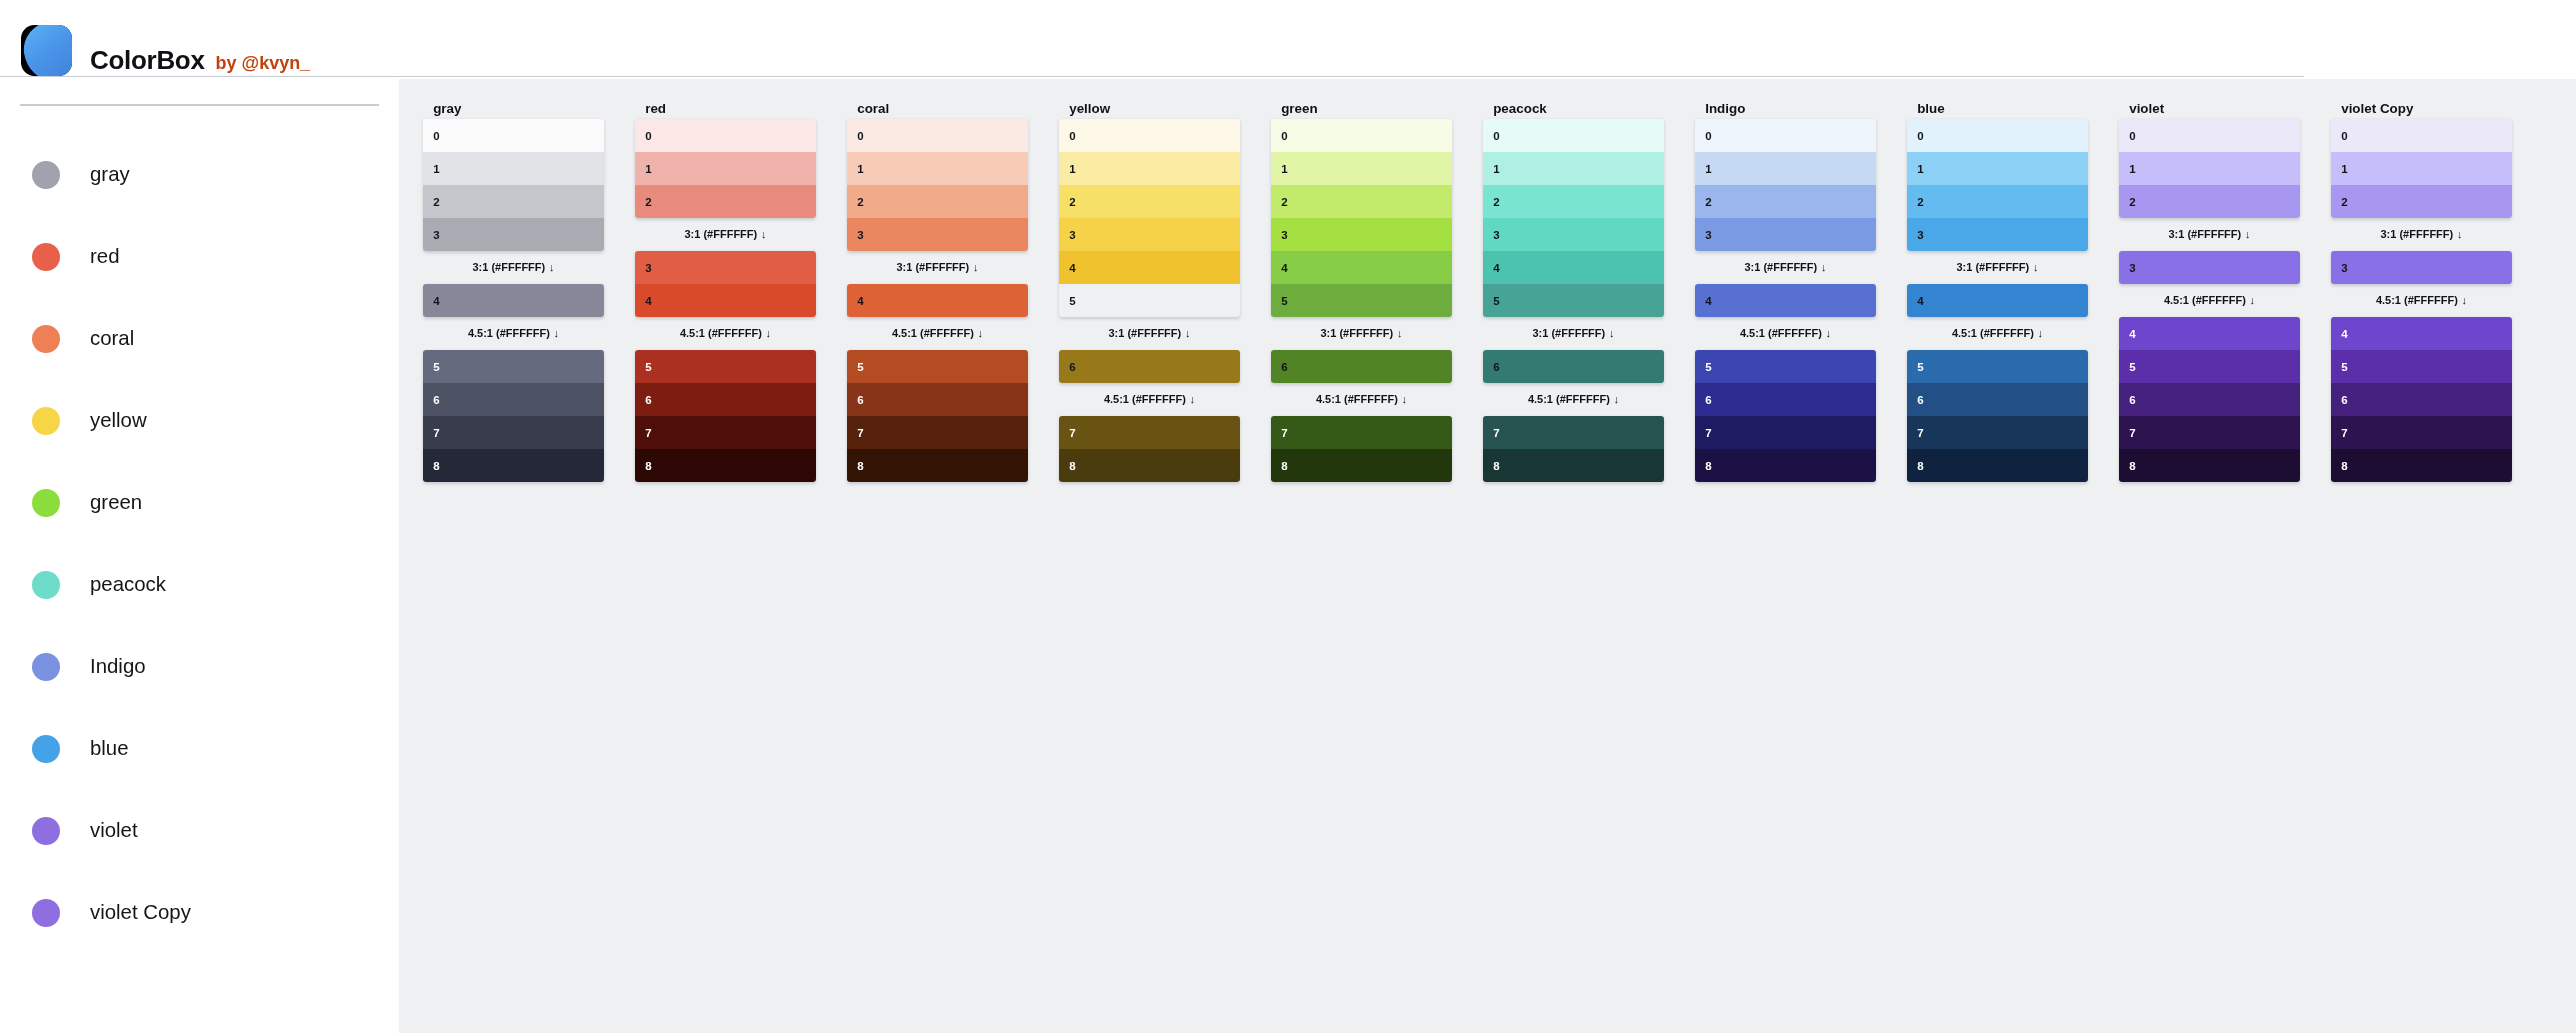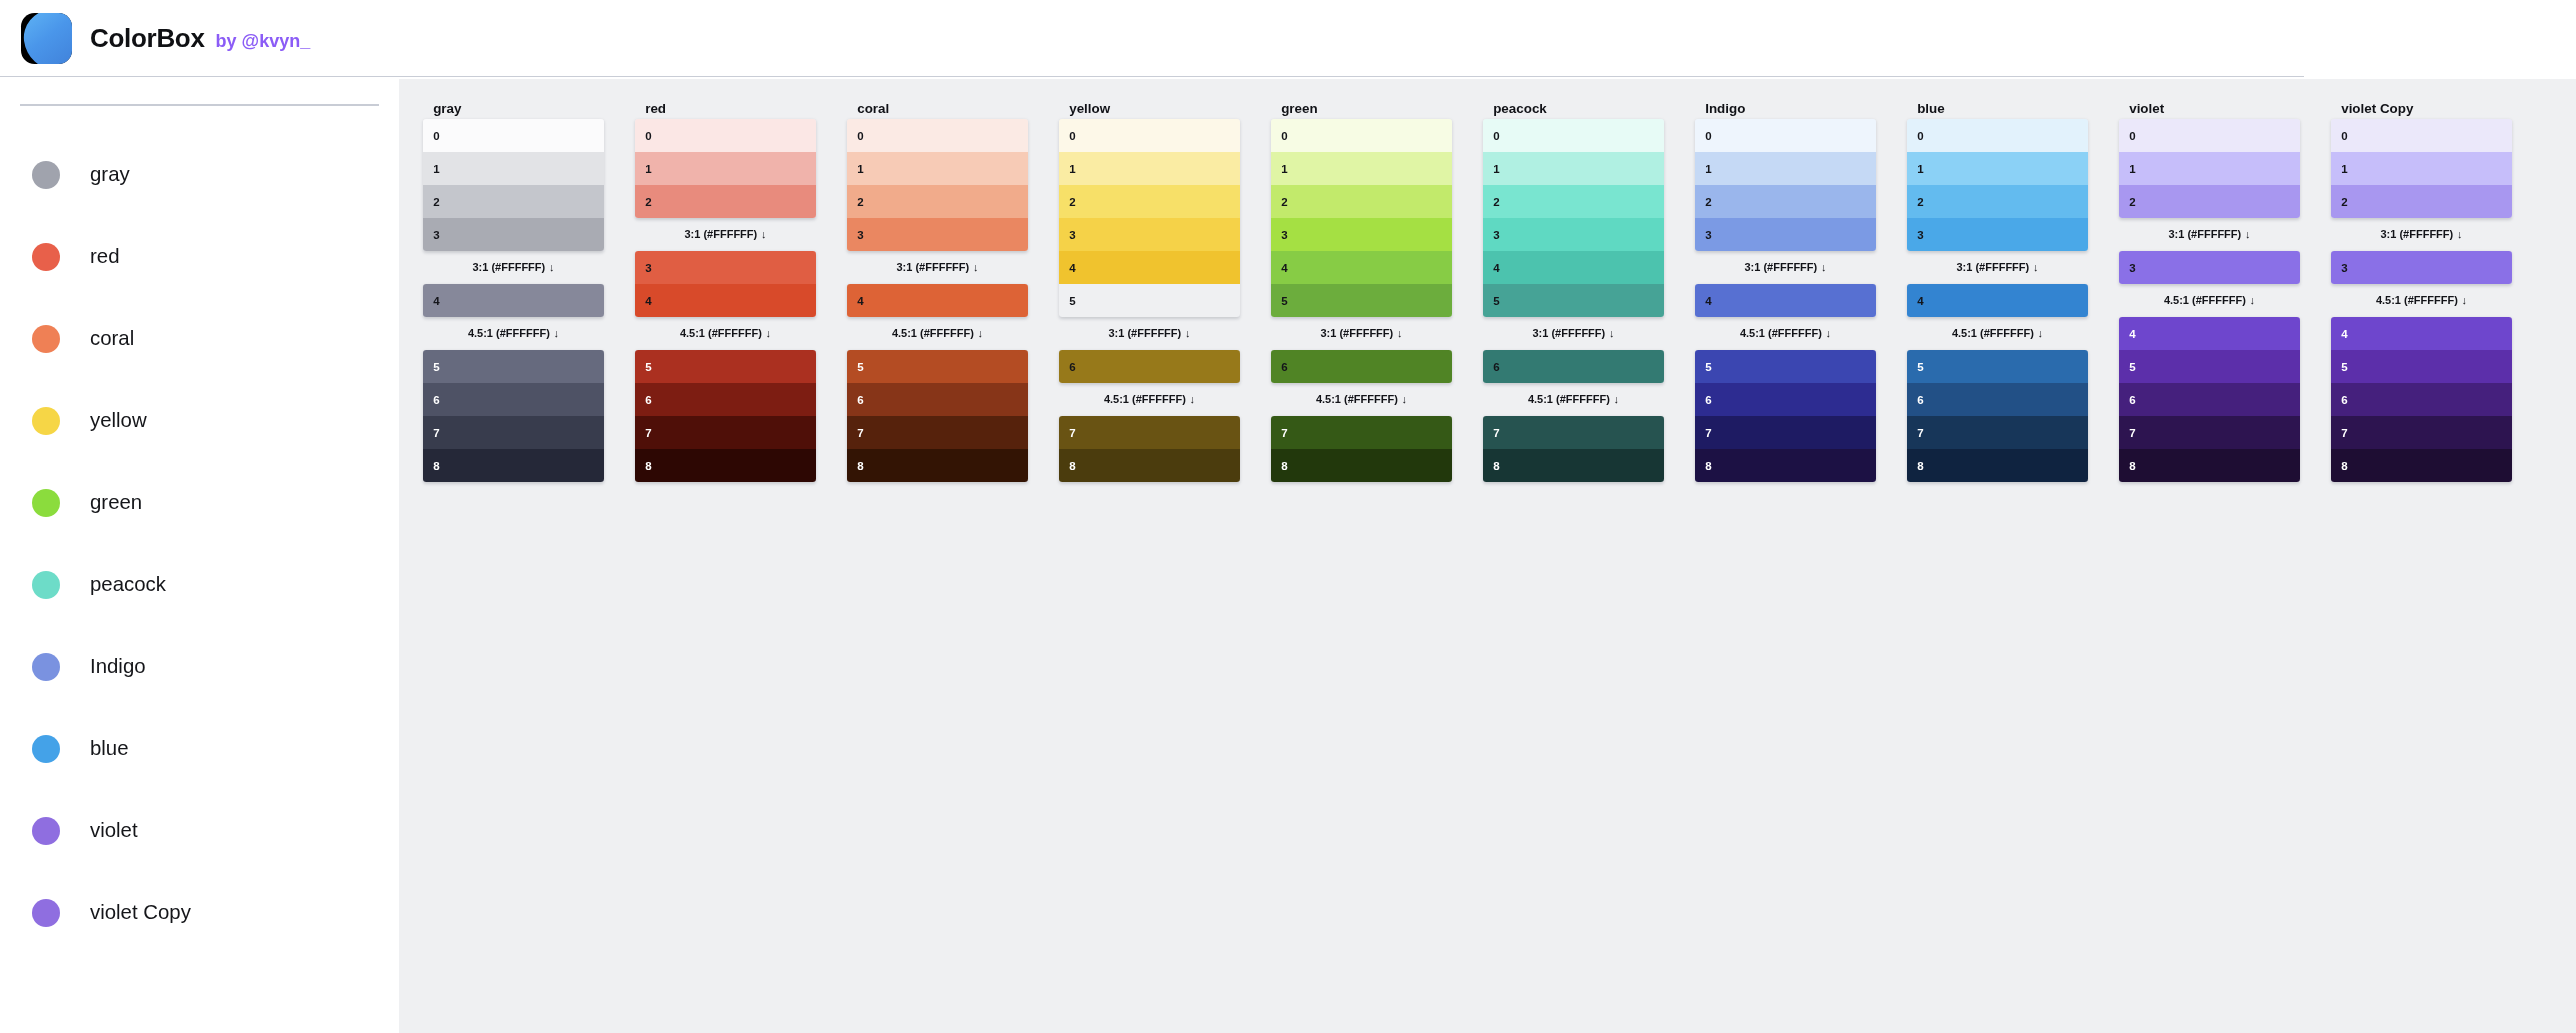--- a/index.html
+++ b/index.html
@@ -8,36 +8,36 @@
     background: #ffffff;
     font-family: "Liberation Sans", sans-serif;
     overflow: hidden;
   }
   #app { width: 2576px; height: 1033px; position: relative; background: #ffffff; }
 
   
   #topbar {
     position: absolute; left: 0; top: 0; width: 2304px; height: 77px;
     background: #ffffff; border-bottom: 1.9px solid #c9cdd6;
-    display: flex; align-items: center; padding-left: 21px;
+    display: flex; align-items: flex-end; padding-left: 21px;
   }
   #logo {
     width: 51px; height: 51px; border-radius: 13.4px;
     background: #000000;
     position: relative; overflow: hidden; flex: 0 0 auto;
   }
   #logo .blob {
     position: absolute; left: 2.6px; top: -3.8px; width: 55px; height: 59px;
     background: linear-gradient(150deg, #5fb4f5 0%, #4a96ea 45%, #3f7fd8 100%);
     border-radius: 56% 44% 52% 48% / 48% 56% 44% 52%;
     transform: rotate(-8deg);
   }
   #brandwrap { display: flex; align-items: baseline; margin-left: 18px; }
   #brand-title { font-size: 26px; font-weight: bold; color: #101114; letter-spacing: -0.3px; }
-  #brand-by { font-size: 18px; font-weight: bold; color: #8b5cf6; margin-left: 11px; }
+  #brand-by { font-size: 18px; font-weight: bold; color: #c2410c; margin-left: 11px; }
 
   
   #sidebar {
     position: absolute; left: 0; top: 77px; width: 399px; height: 956px;
     background: #ffffff;
   }
   #sidebar-head {
     display: flex; align-items: center; justify-content: space-between;
     padding: 36px 22px 0 20px;
   }

